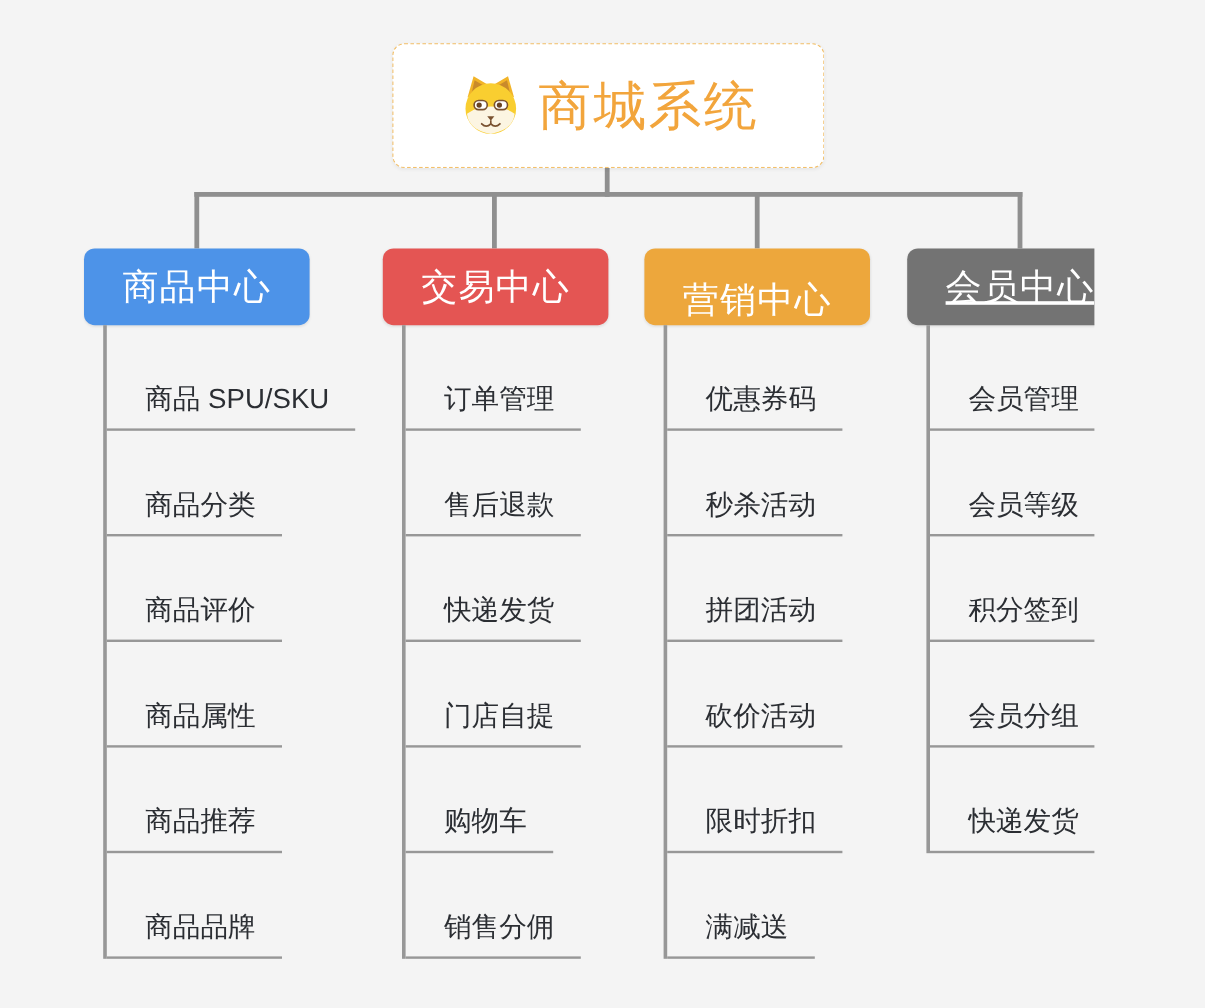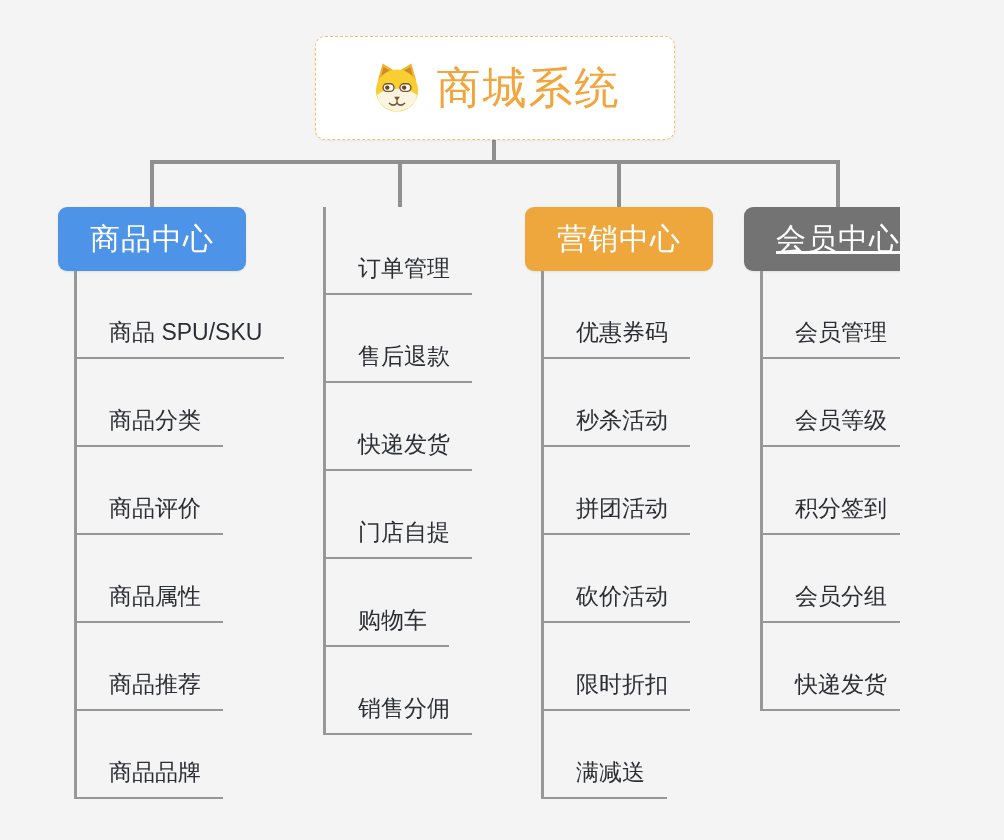--- a/index.html
+++ b/index.html
@@ -5,20 +5,21 @@
   html,body{margin:0;padding:0;}
   body{
     font-family:"Liberation Sans","DejaVu Sans",sans-serif;
     background:#f4f4f4;
   }
   .canvas{
     position:relative;
     width:900px;height:840px;
     background:#f4f4f4;
     overflow:hidden;
+    margin-left:12px;
   }
   
   .root-node{
     position:absolute;left:315px;top:36px;
     width:360px;height:104px;
     background:#ffffff;
     border:1px dashed #f3c06a;
     border-radius:10px;
     box-shadow:0 1px 3px rgba(0,0,0,0.05);
     display:flex;align-items:center;justify-content:center;
@@ -114,32 +115,35 @@
       <li class="leaf">商品 SPU/SKU</li>
       <li class="leaf">商品分类</li>
       <li class="leaf">商品评价</li>
       <li class="leaf">商品属性</li>
       <li class="leaf">商品推荐</li>
       <li class="leaf">商品品牌</li>
     </ul>
   </section>
 
   <section class="branch b2">
+    <div class="branch-box" style="background: rgb(228, 85, 83);">
+      <span>交易中心</span>
+    </div>
     <ul class="leaf-list">
       <li class="leaf">订单管理</li>
       <li class="leaf">售后退款</li>
       <li class="leaf">快递发货</li>
       <li class="leaf">门店自提</li>
       <li class="leaf">购物车</li>
       <li class="leaf">销售分佣</li>
     </ul>
   </section>
 
   <section class="branch b3">
-    <div class="branch-box" style="background: rgb(237, 167, 60);">
+    <div class="branch-box" style="background: rgb(237, 167, 60); align-items: flex-end;">
       <span>营销中心</span>
     </div>
     <ul class="leaf-list">
       <li class="leaf">优惠券码</li>
       <li class="leaf">秒杀活动</li>
       <li class="leaf">拼团活动</li>
       <li class="leaf">砍价活动</li>
       <li class="leaf">限时折扣</li>
       <li class="leaf">满减送</li>
     </ul>

